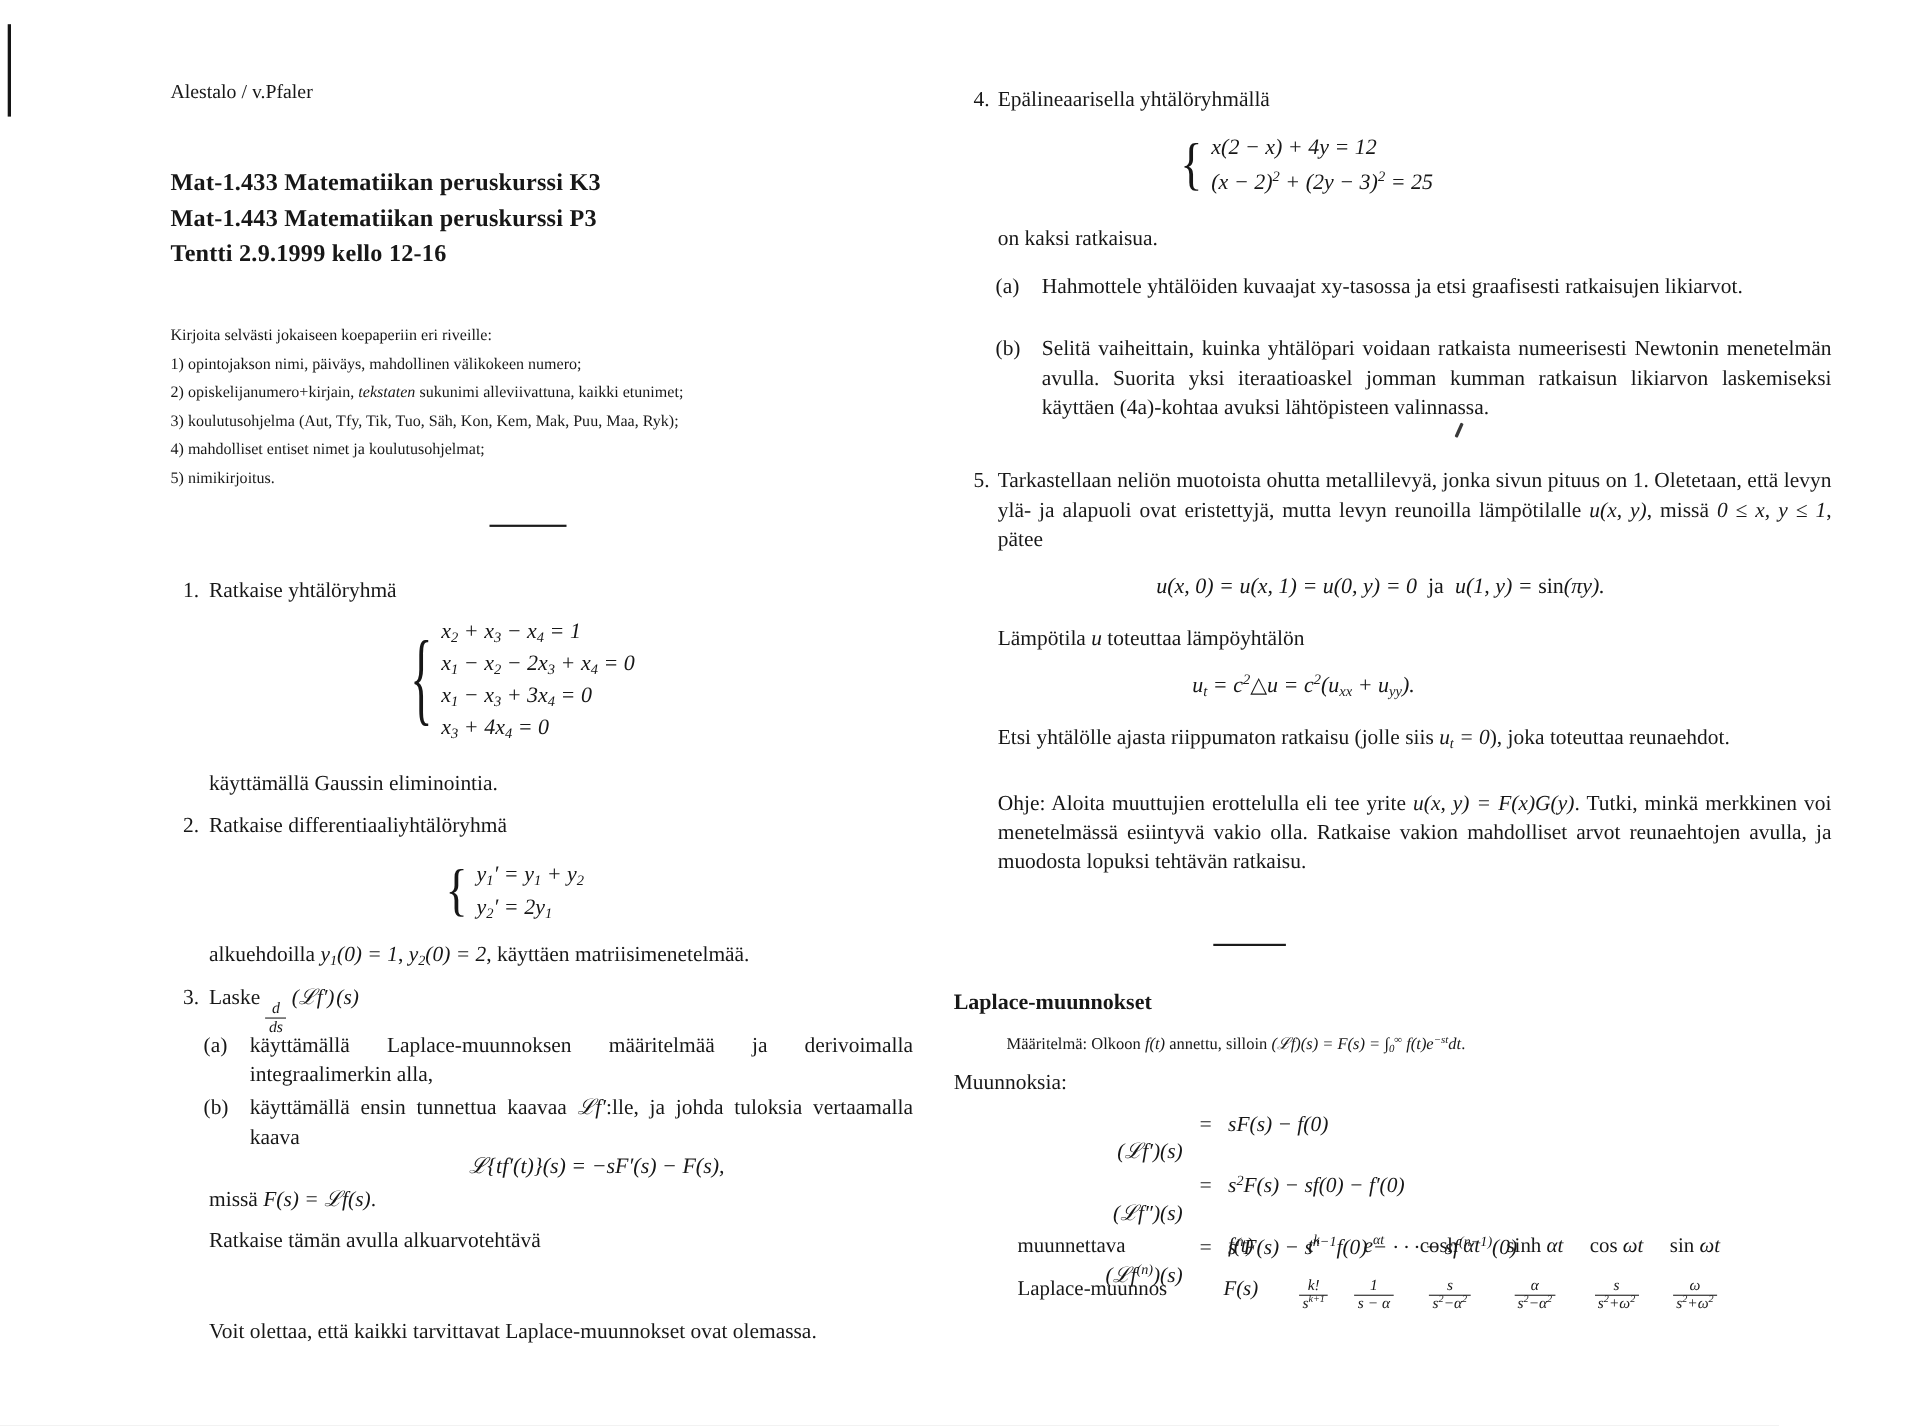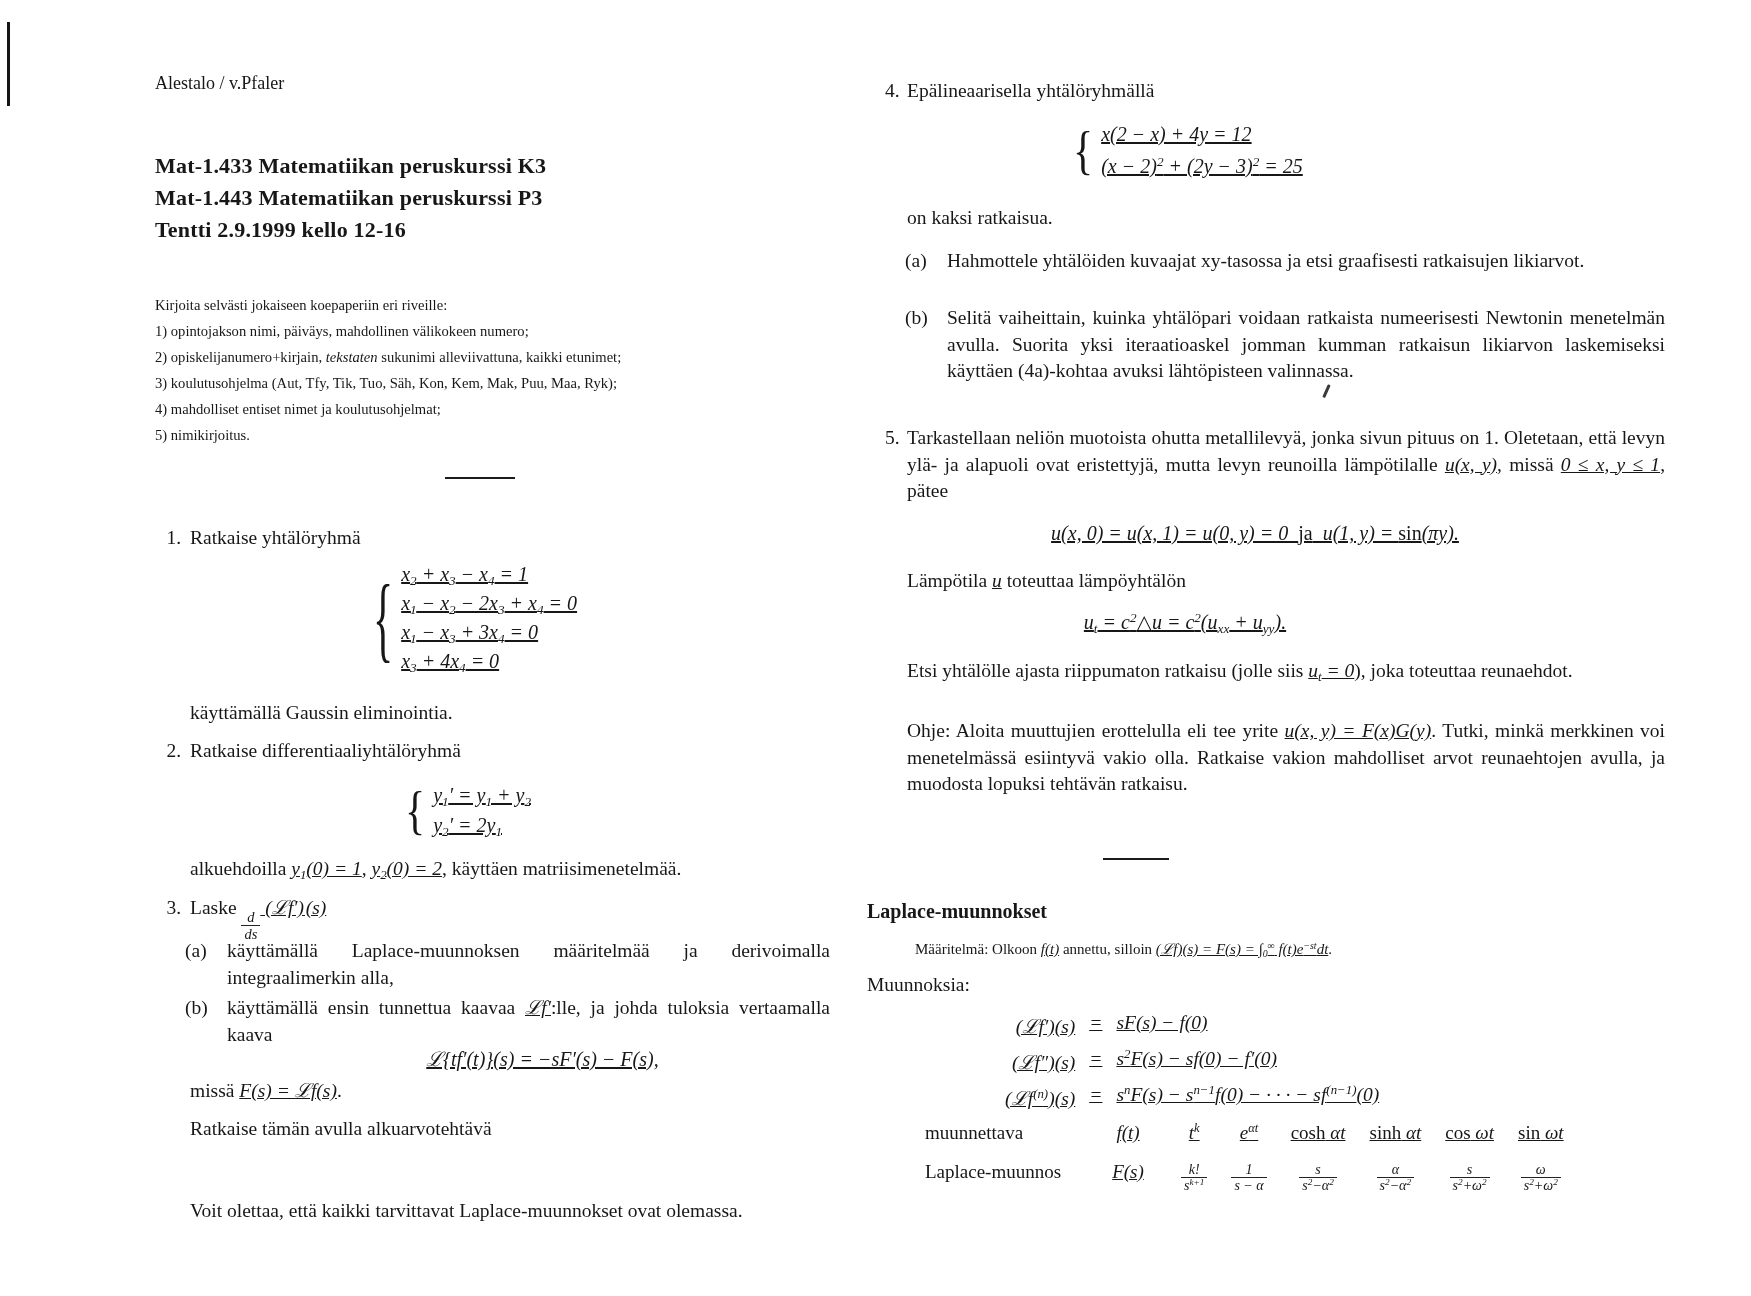--- a/index.html
+++ b/index.html
@@ -26,21 +26,21 @@
   .prob{display:flex;}
   #colL .pnum{flex:0 0 35px;text-align:right;padding-right:9px;box-sizing:border-box;}
   #colR .pnum{flex:0 0 22px;box-sizing:border-box;}
   .pbody{flex:1;}
   #colL .pind{padding-left:35px;}
   #colR .pind{padding-left:22px;}
   .sub{display:flex;}
   .slabel{flex:0 0 42px;}
   .stext{flex:1;}
 
-  .math{font-style:italic;text-decoration:underline;}
+  .math{font-style:italic;}
   .rm{font-style:normal;}
   sub,sup{font-size:0.66em;line-height:0;}
   sub{vertical-align:-0.28em;}
   sup{vertical-align:0.55em;}
 
   .system{display:flex;align-items:center;}
   .brace{font-size:42px;line-height:1;margin-right:8px;transform-origin:50% 50%;font-style:normal;}
   .b4{transform:scaleY(2.25);}
   .b2{transform:scaleY(1.25);}
   .eqs{display:flex;flex-direction:column;}
@@ -51,21 +51,21 @@
   .eqfs{font-size:20px;}
 
   .frac{display:inline-flex;flex-direction:column;text-align:center;vertical-align:-0.55em;line-height:1.05;font-size:0.74em;}
   .frac .num{padding:0 3px;}
   .frac .den{border-top:1.4px solid #222;padding:1px 3px 0;}
 
   .lap-h{font-weight:bold;font-size:20px;}
   .defline{font-size:15px;white-space:nowrap;margin-left:48px;}
 
   .tfgrid{display:grid;grid-template-columns:max-content max-content max-content;column-gap:14px;row-gap:9px;justify-content:start;font-size:19.5px;}
-  .tf-l{justify-self:end;}
+  .tf-l{justify-self:end;margin-top:20px;}
 
   .ltable{display:grid;grid-template-columns:150px 58px repeat(6,max-content);column-gap:24px;row-gap:5px;align-items:center;justify-items:center;font-size:19px;padding-left:8px;margin-left:32px;}
   .lt-label{justify-self:start;font-size:19px;}
   .ltable .frac{font-size:14px;}
 
   .artifact-vline{position:absolute;left:7px;top:22px;width:3px;height:84px;background:#151515;}
   .pen-mark{position:absolute;left:1325px;top:384px;width:2.5px;height:14px;background:#3a3a3a;transform:rotate(24deg);border-radius:1px;}
 </style>
 </head>
 <body>

